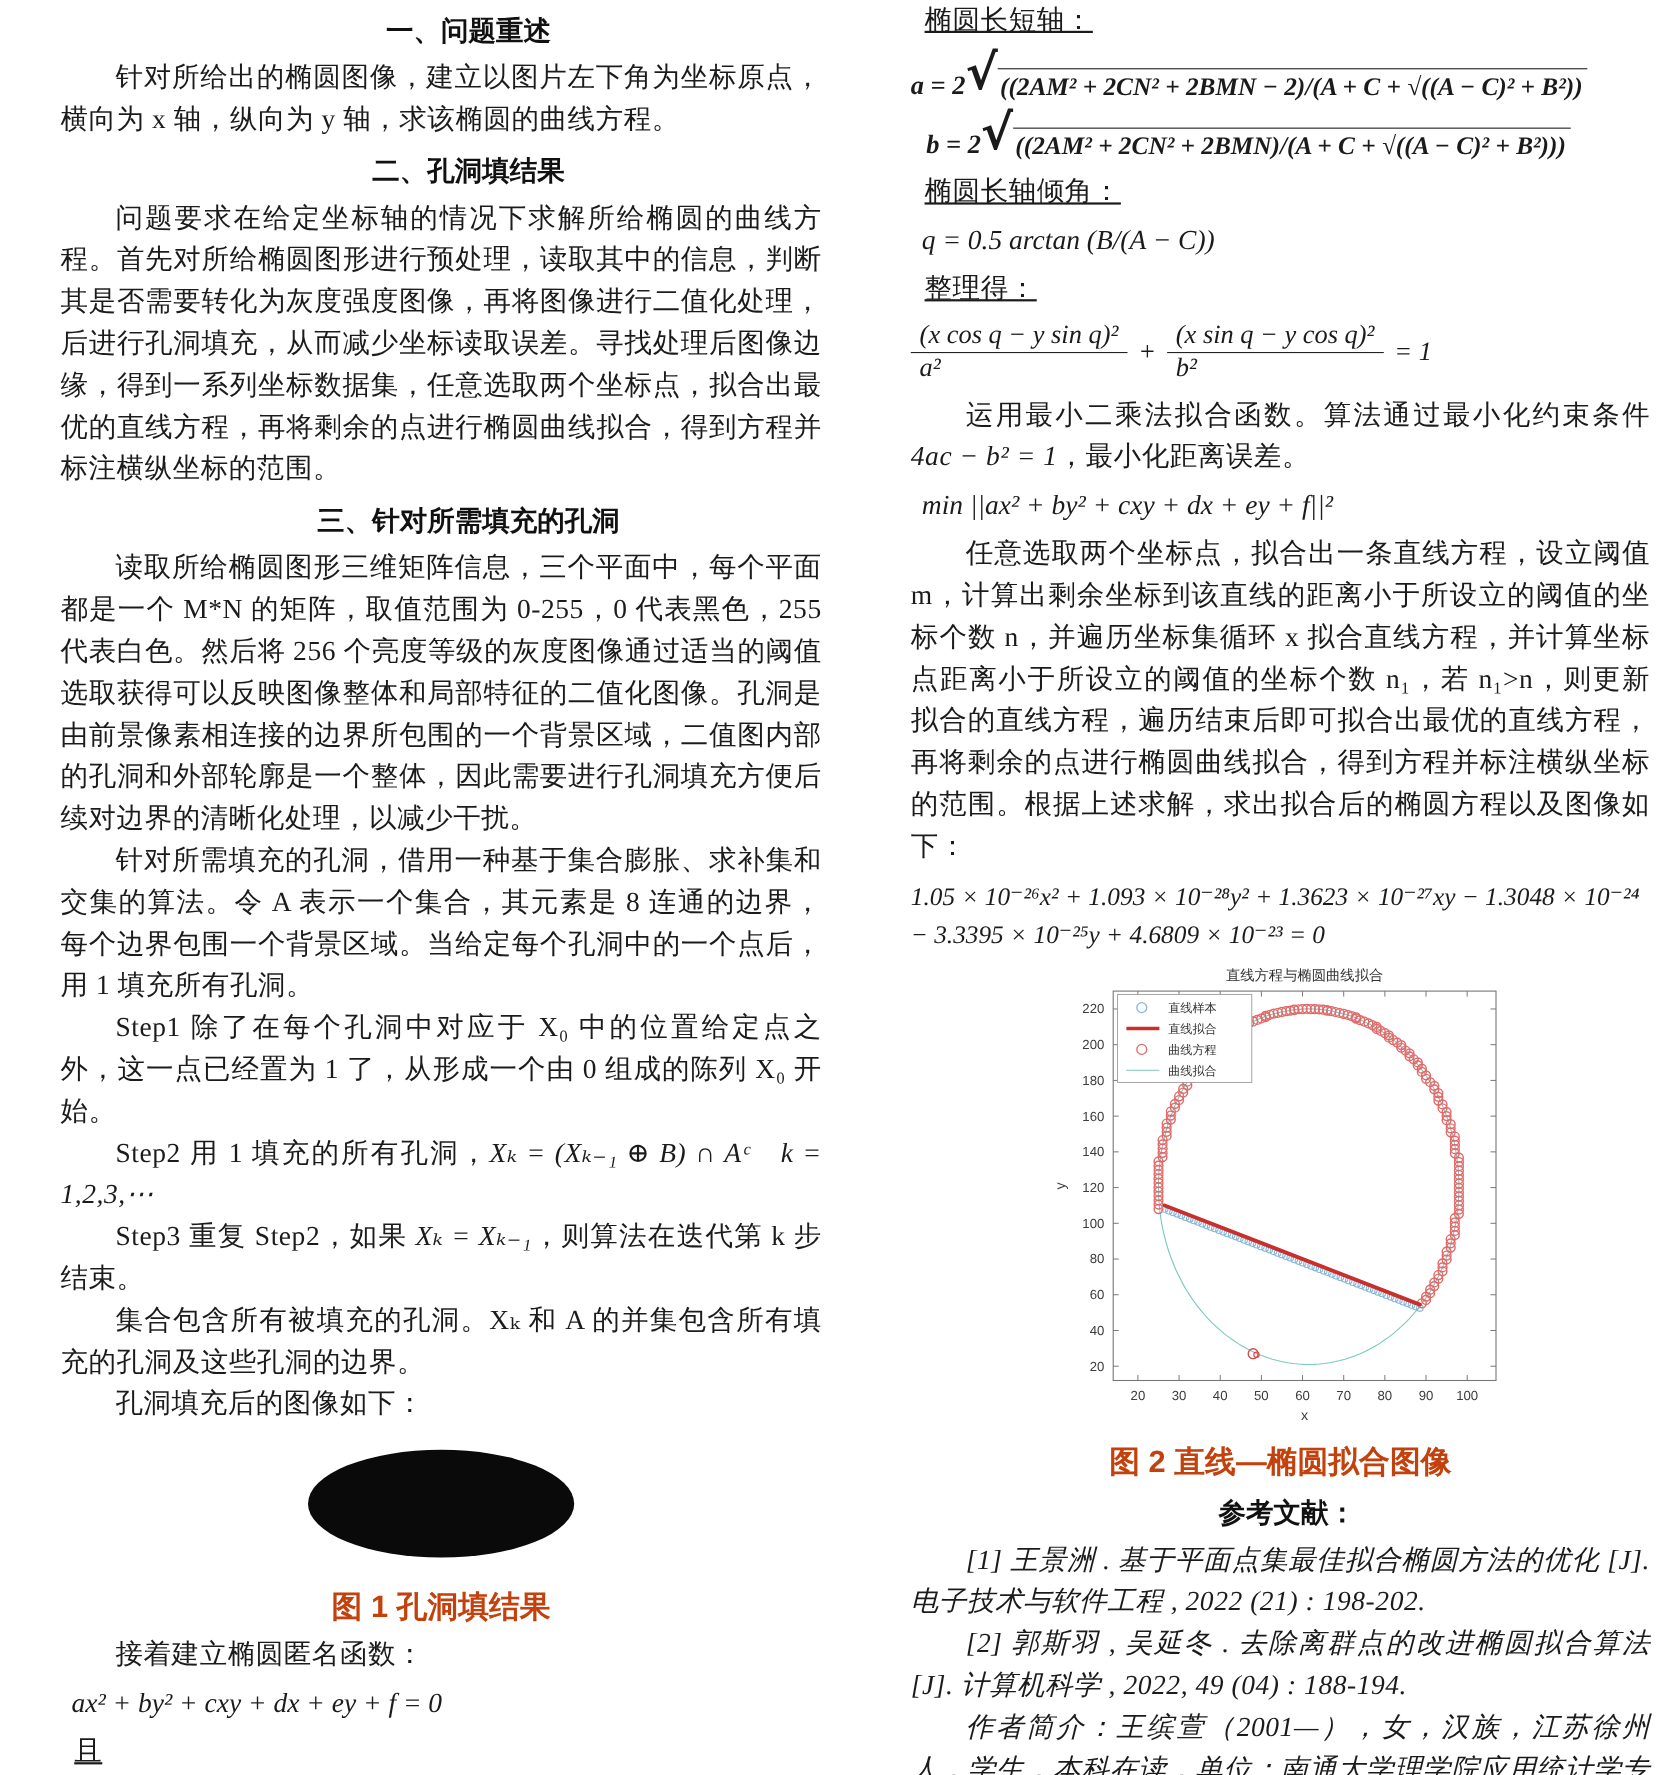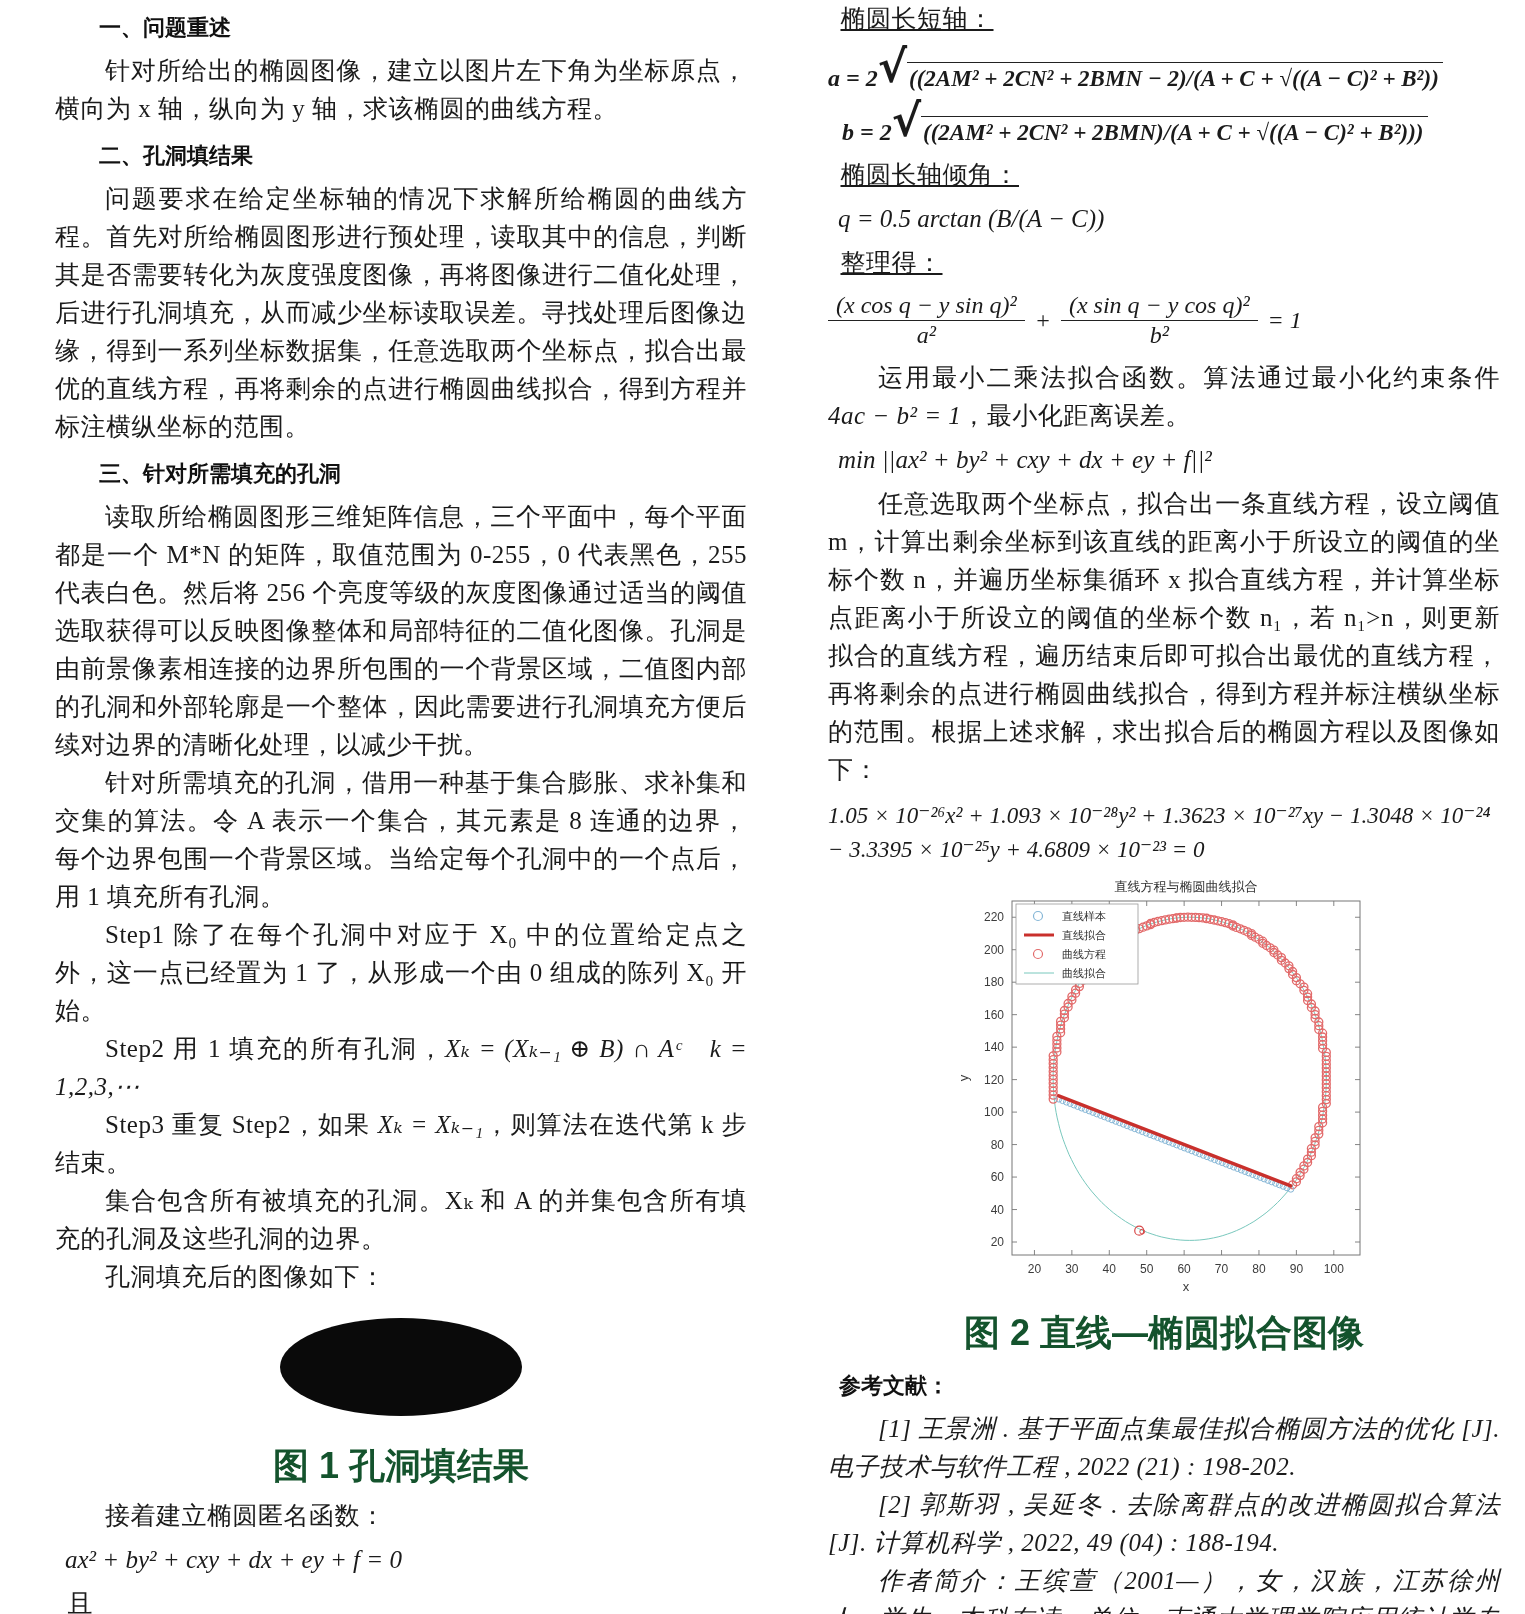--- a/index.html
+++ b/index.html
@@ -13,45 +13,45 @@
   .col-left  { left:55px;  width:692px; }
   .col-right { left:828px; width:672px; }
 
   p.body {
     font-size:25px; line-height:38px; margin:0; text-align:justify;
     text-indent:2em; letter-spacing:0.5px;
   }
   p.lab { text-indent:0.5em;text-decoration:underline; }
   h2.sec {
     font-family:"Liberation Sans","DejaVu Sans",sans-serif;
-    font-weight:bold; font-size:22px; line-height:40px;
-    margin:8px 0 4px 0; text-indent:2em; color:#111;
+    font-weight:bold; font-size:25px; line-height:40px;
+    margin:8px 0 4px 0; text-indent:2em; color:#111;text-align:center;
   }
   .eq {
     font-style:italic; font-size:25px; line-height:38px; margin:6px 0;
     text-indent:0.4em; white-space:nowrap;
   }
   .math { font-style:italic; }
   .step { margin-top:6px; }
 
   
   .fig1 {
     width:242px; height:98px; background:#0a0a0a; border-radius:50%;
     margin:22px auto 26px auto;
   }
   .caption {
     font-family:"Liberation Sans","DejaVu Sans",sans-serif;
-    font-weight:bold; font-size:36px; text-align:center; margin:2px 0 6px 0;
-    color:#14532d;
+    font-weight:bold; font-size:28px; text-align:center; margin:2px 0 6px 0;
+    color:#c2410c;
   }
 
   
   .fracrow { display:flex; align-items:center; gap:10px; font-style:italic;
              font-size:24px; margin:10px 0; }
-  .frac { display:inline-flex; flex-direction:column; align-items:center;
+  .frac { display:inline-flex; flex-direction:column; 
           vertical-align:middle; }
   .frac .num { display:block; padding:0 8px 1px; border-bottom:1.6px solid #222; }
   .frac .den { display:block; padding:1px 8px 0; }
   .op { font-style:italic; }
 
   
   .sqrt-row { display:flex; align-items:flex-end; margin:10px 0; font-size:24px;
               font-style:italic; white-space:nowrap;font-weight:bold; }
   .sqrt-row .radical { font-style:normal; font-size:44px; line-height:1;
                        transform:translateY(-3px); font-family:"DejaVu Sans",sans-serif; }

